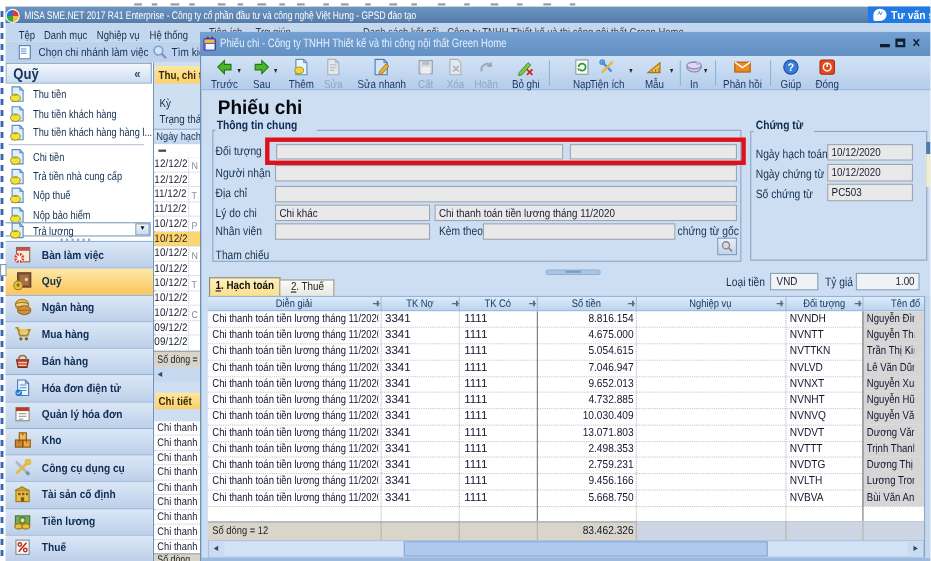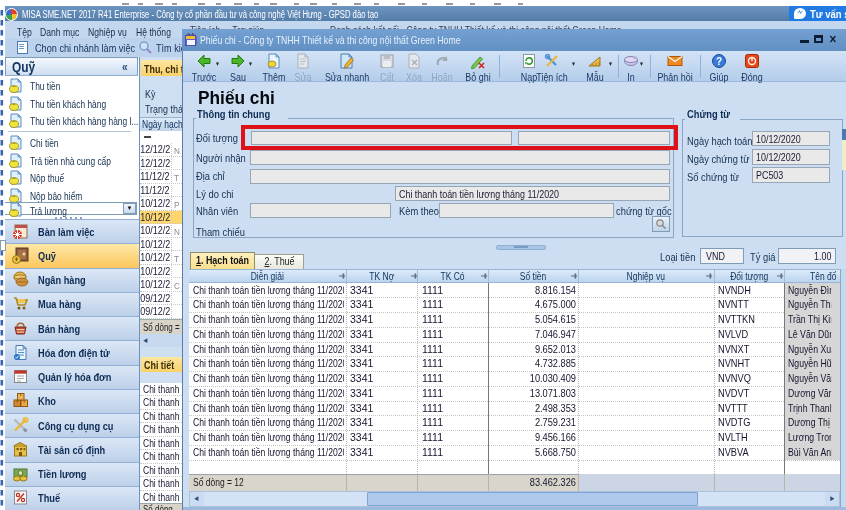--- a/index.html
+++ b/index.html
@@ -410,20 +410,21 @@
 <div style="position:absolute;left:685px;top:108px;width:55px;height:13px;background:#cddef2;"></div>
 <div style="position:absolute;left:687.0px;top:108.0px;font-size:11px;color:#0d2b52;font-weight:bold;white-space:nowrap;transform:scaleX(0.85);transform-origin:0 0;">Chứng từ</div>
 <div style="position:absolute;left:196.0px;top:132.0px;font-size:11px;color:#14304f;white-space:nowrap;transform:scaleX(0.85);transform-origin:0 0;">Đối tượng</div>
 <div style="position:absolute;left:251.0px;top:130.5px;width:261.0px;height:14.5px;background:#e9e9e9;border:1px solid #97a5b5;font-size:10.5px;color:#1a1a33;text-align:left;padding:0 3px;line-height:13.5px;white-space:nowrap;overflow:hidden;box-sizing:border-box;"></div>
 <div style="position:absolute;left:518.0px;top:130.5px;width:152.0px;height:14.5px;background:#e9e9e9;border:1px solid #97a5b5;font-size:10.5px;color:#1a1a33;text-align:left;padding:0 3px;line-height:13.5px;white-space:nowrap;overflow:hidden;box-sizing:border-box;"></div>
 <div style="position:absolute;left:196.0px;top:152.0px;font-size:11px;color:#14304f;white-space:nowrap;transform:scaleX(0.85);transform-origin:0 0;">Người nhận</div>
 <div style="position:absolute;left:250.0px;top:150.0px;width:420.0px;height:15.0px;background:#e9e9e9;border:1px solid #97a5b5;font-size:10.5px;color:#1a1a33;text-align:left;padding:0 3px;line-height:14.0px;white-space:nowrap;overflow:hidden;box-sizing:border-box;"></div>
 <div style="position:absolute;left:196.0px;top:170.0px;font-size:11px;color:#14304f;white-space:nowrap;transform:scaleX(0.85);transform-origin:0 0;">Địa chỉ</div>
 <div style="position:absolute;left:250.0px;top:168.5px;width:420.0px;height:15.0px;background:#e9e9e9;border:1px solid #97a5b5;font-size:10.5px;color:#1a1a33;text-align:left;padding:0 3px;line-height:14.0px;white-space:nowrap;overflow:hidden;box-sizing:border-box;"></div>
 <div style="position:absolute;left:196.0px;top:187.5px;font-size:11px;color:#14304f;white-space:nowrap;transform:scaleX(0.85);transform-origin:0 0;">Lý do chi</div>
+<div style="position:absolute;left:250.0px;top:185.5px;width:141.0px;height:15.0px;background:#e9e9e9;border:1px solid #97a5b5;font-size:10.5px;color:#1a1a33;text-align:left;padding:0 3px;line-height:14.0px;white-space:nowrap;overflow:hidden;box-sizing:border-box;"><span style="display:inline-block;transform:scaleX(0.85);transform-origin:left;">Chi khác</span></div>
 <div style="position:absolute;left:395.0px;top:185.5px;width:275.0px;height:15.0px;background:#e9e9e9;border:1px solid #97a5b5;font-size:10.5px;color:#1a1a33;text-align:left;padding:0 3px;line-height:14.0px;white-space:nowrap;overflow:hidden;box-sizing:border-box;"><span style="display:inline-block;transform:scaleX(0.85);transform-origin:left;">Chi thanh toán tiền lương tháng 11/2020</span></div>
 <div style="position:absolute;left:196.0px;top:205.0px;font-size:11px;color:#14304f;white-space:nowrap;transform:scaleX(0.85);transform-origin:0 0;">Nhân viên</div>
 <div style="position:absolute;left:250.0px;top:202.5px;width:141.0px;height:15.0px;background:#e9e9e9;border:1px solid #97a5b5;font-size:10.5px;color:#1a1a33;text-align:left;padding:0 3px;line-height:14.0px;white-space:nowrap;overflow:hidden;box-sizing:border-box;"></div>
 <div style="position:absolute;left:399.0px;top:205.0px;font-size:11px;color:#14304f;white-space:nowrap;transform:scaleX(0.85);transform-origin:0 0;">Kèm theo</div>
 <div style="position:absolute;left:439.0px;top:202.5px;width:175.0px;height:15.0px;background:#e9e9e9;border:1px solid #97a5b5;font-size:10.5px;color:#1a1a33;text-align:left;padding:0 3px;line-height:14.0px;white-space:nowrap;overflow:hidden;box-sizing:border-box;"></div>
 <div style="position:absolute;left:616.0px;top:205.0px;font-size:11px;color:#14304f;white-space:nowrap;transform:scaleX(0.85);transform-origin:0 0;">chứng từ gốc</div>
 <div style="position:absolute;left:196.0px;top:226.0px;font-size:11px;color:#14304f;white-space:nowrap;transform:scaleX(0.85);transform-origin:0 0;">Tham chiếu</div>
 <div style="position:absolute;left:652px;top:216px;width:18px;height:16px;background:linear-gradient(180deg,#e8f0fa,#c2d4ea);border:1px solid #7f9db9;box-sizing:border-box;"></div>
 <svg style="position:absolute;left:655px;top:218px" width="12" height="12">
       <circle cx="5" cy="5" r="3.2" fill="#d8dce0" stroke="#888" stroke-width="1.2"></circle>

